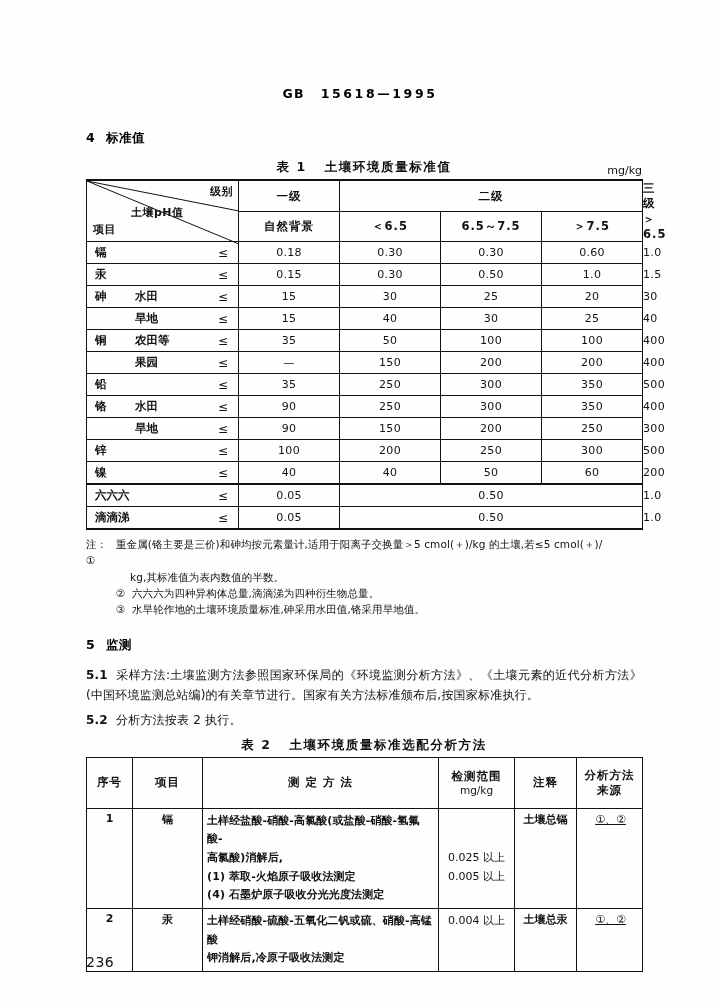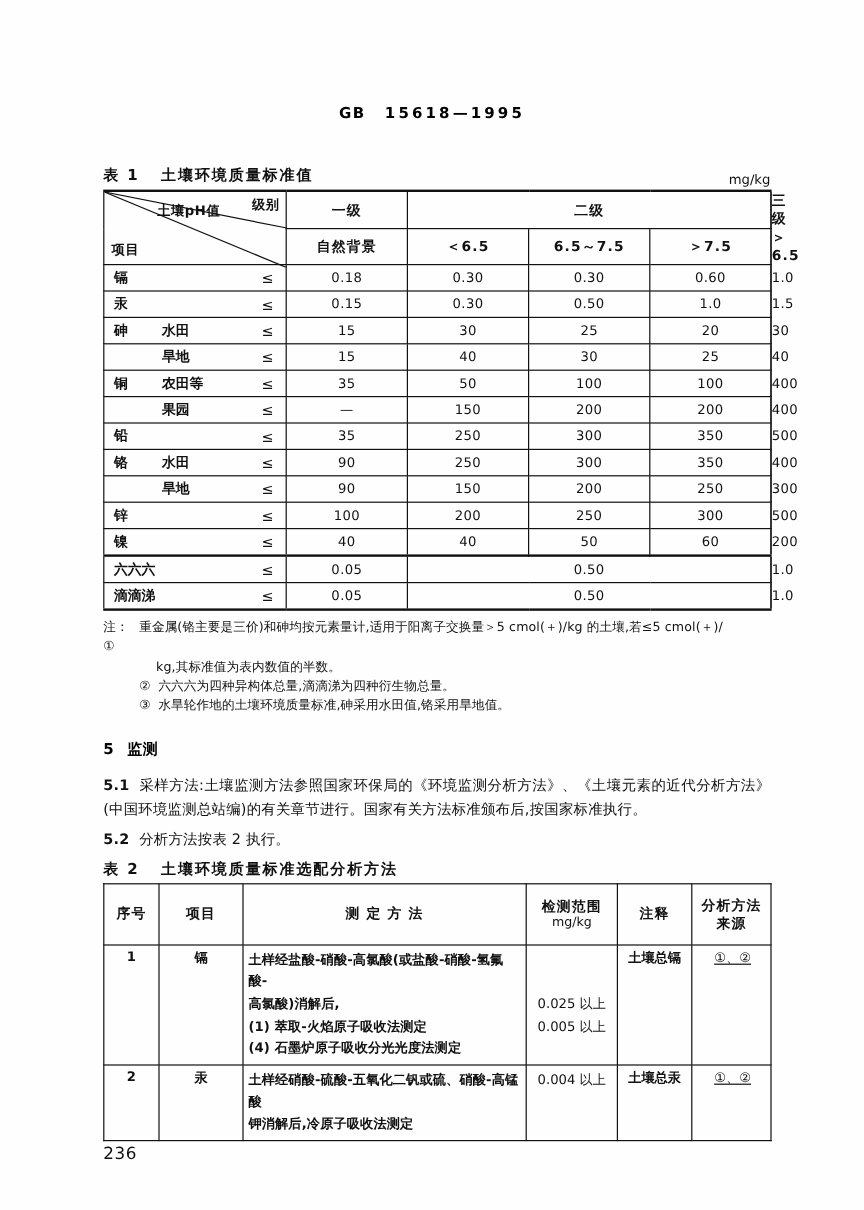--- a/index.html
+++ b/index.html
@@ -56,21 +56,21 @@
     font-size: 12px;
     line-height: 1.62;
     margin: 0 0 6px 0;
     text-align: justify;
     letter-spacing: .2px;
   }
   .para.indent { text-indent: 24px; }
   .para .lead { display:inline-block; min-width: 30px; font-weight: bold;}
 
   .tbl-caption {
-    text-align: left;
+    text-align: center;
     font-size: 12.5px;
     font-weight: bold;
     letter-spacing: 1.6px;
     margin: 8px 0 3px 0;
     position: relative;
   }
   .unit-right {
     position: absolute;
     right: 0;
     bottom: -1px;
@@ -105,21 +105,21 @@
 
   
   .corner {
     position: relative;
     height: 63px;
     padding: 0 !important;
   }
   .corner svg { position:absolute; left:0; top:0; }
   .corner .lbl { position: absolute; font-size: 11px; font-weight: bold; white-space: nowrap; }
   .corner .lbl-grade { right: 5px; top: 3px; letter-spacing: .5px; padding-left: 16px;}
-  .corner .lbl-ph    { left: 44px; top: 8px; letter-spacing: .5px;}
+  .corner .lbl-ph    { left: 44px; top: 24px; letter-spacing: .5px;}
   .corner .lbl-item  { left: 6px;  bottom: 4px; letter-spacing: .5px;}
 
   
   .item-cell {
     display: flex;
     align-items: center;
     height: 100%;
     padding-left: 8px;
     box-sizing: border-box;
     font-size: 11.5px;
@@ -183,20 +183,23 @@
 <body>
 
 <div class="page">
 
   <div class="doc-header">
     <span class="gb">GB</span><span>15618—1995</span>
   </div>
 
   <div class="content">
 
+    <div class="sec-title">
+      <span class="num">4</span><span>标准值</span>
+    </div>
 
 
     <div class="tbl-caption">
       <span>表 1</span>&nbsp;&nbsp;&nbsp;<span>土壤环境质量标准值</span>
       <span class="unit-right">mg/kg</span>
     </div>
 
     <table class="t1">
       <colgroup>
         <col style="width:152px">

